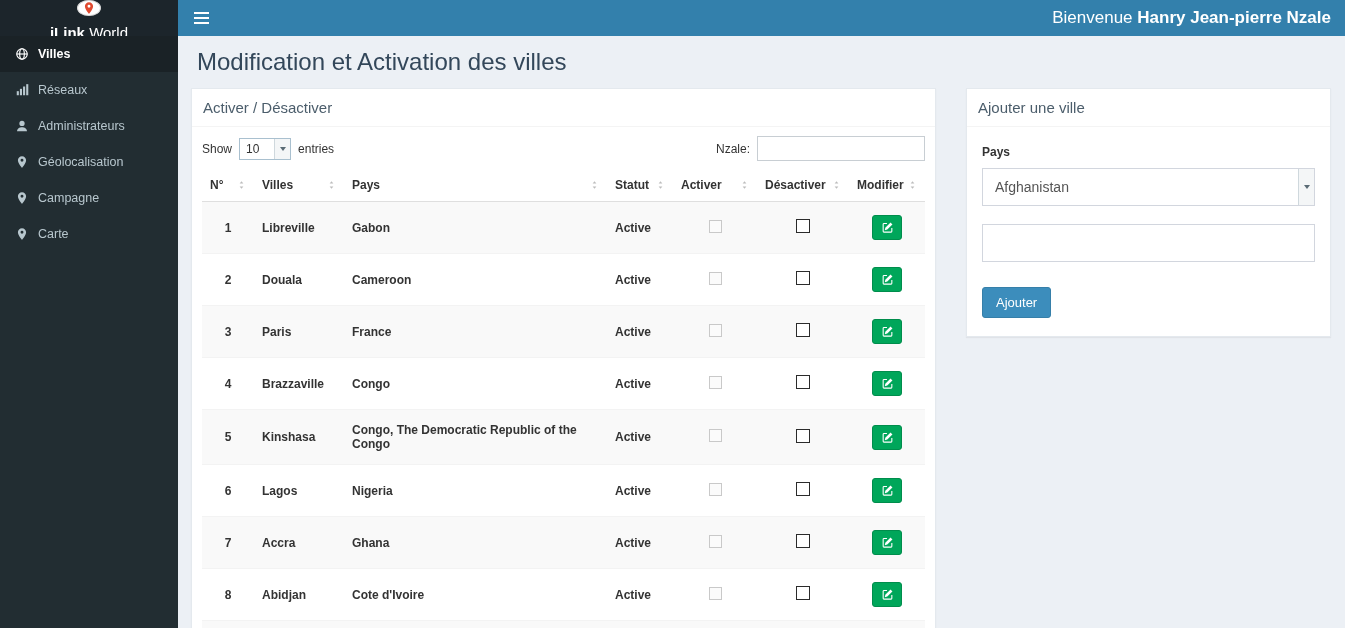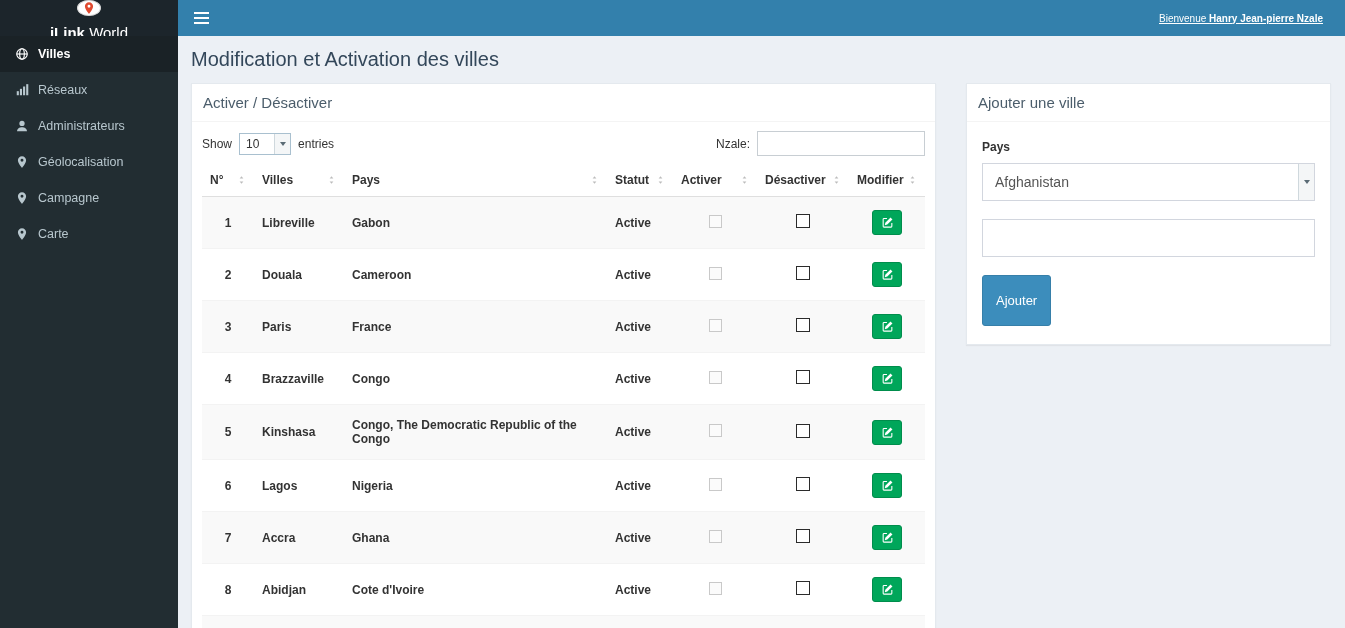--- a/index.html
+++ b/index.html
@@ -24,40 +24,40 @@
   }
   .logo-badge svg { width: 14px; height: 14px; color: #e0492f; }
   .brand { font-size: 15px; white-space: nowrap; }
   .brand b { font-weight: bold; }
   .navbar {
     flex: 1; background: #3380ac; display: flex;
     align-items: center; justify-content: space-between; color: #fff;
   }
   .nav-toggle { padding: 0 16px; height: 100%; display: flex; flex-direction: column; justify-content: center; gap: 3px; cursor: pointer; }
   .nav-toggle i { display: block; width: 15px; height: 2px; background: #fff; }
-  .welcome { font-size: 10px; padding-right: 22px; text-decoration: underline; }
+  .welcome { font-size: 17px; padding-right: 14px; }
   .welcome b { font-weight: bold; }
 
   
   .sidebar {
     position: absolute; top: 36px; left: 0; bottom: 0; width: 178px;
     background: #222d32;
   }
   .nav-item {
     display: flex; align-items: center; gap: 9px;
     padding: 11px 15px; color: #b8c7ce; font-size: 12.5px; cursor: pointer;
     text-decoration: none;
   }
   .nav-item .nav-icon { width: 14px; height: 14px; color: inherit; flex: 0 0 14px; }
   .nav-item .nav-icon svg { width: 14px; height: 14px; }
   .nav-item.active { background: #1a2226; color: #fff; font-weight: bold; }
 
   
   .content { margin-left: 178px; padding: 6px 14px 0 13px; }
-  .page-title { font-size: 20px; font-weight: 500; color: #33475a; margin: 6px 0 12px; }
+  .page-title { font-size: 24px; font-weight: 500; color: #33475a; margin: 6px 6px 12px; }
   .content-row { display: flex; align-items: flex-start; gap: 30px; }
 
   .panel {
     background: #fff; border: 1px solid #e4e9ee;
     box-shadow: 0 1px 1px rgba(0,0,0,0.05);
   }
   .panel-title {
     padding: 10px 11px; font-size: 15px; color: #4b5d6b;
     border-bottom: 1px solid #f4f4f4;
   }
@@ -125,22 +125,23 @@
     display: flex; align-items: stretch; height: 38px;
     border: 1px solid #d2d6de; background: #fff; margin-bottom: 18px; cursor: pointer;
   }
   .big-select .sel-text { flex: 1; display: flex; align-items: center; padding: 0 12px; font-size: 14px; color: #555; }
   .ville-input {
     width: 100%; height: 38px; border: 1px solid #d2d6de; padding: 0 12px;
     font-size: 14px; font-family: "Liberation Sans", sans-serif; margin-bottom: 18px;
   }
   .submit-btn {
     background: #3c8dbc; border: 1px solid #367fa9; color: #fff;
-    font-size: 13px; padding: 17px 13px; border-radius: 3px; cursor: pointer;
+    font-size: 13px; padding: 7px 13px; border-radius: 3px; cursor: pointer;
     font-family: "Liberation Sans", sans-serif;
+    margin-top: 7px;
   }
 </style>
 </head>
 <body>
 
 <svg width="0" height="0" style="position:absolute" aria-hidden="true">
   <defs>
     <symbol id="globe-icon" viewBox="0 0 24 24">
       <circle cx="12" cy="12" r="9" fill="none" stroke="currentColor" stroke-width="2"></circle>
       <ellipse cx="12" cy="12" rx="4" ry="9" fill="none" stroke="currentColor" stroke-width="2"></ellipse>

